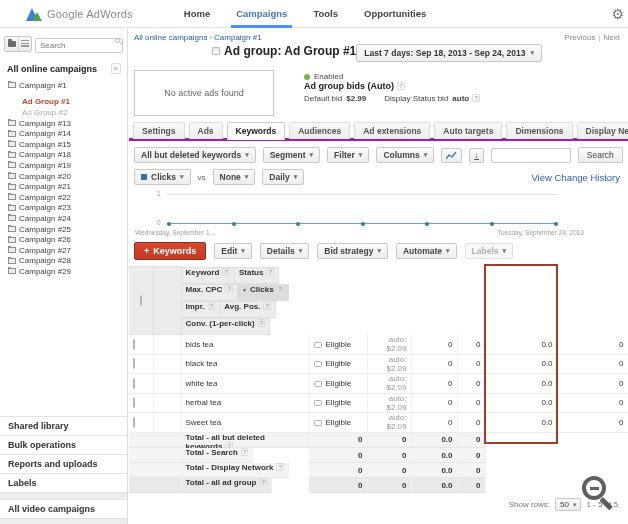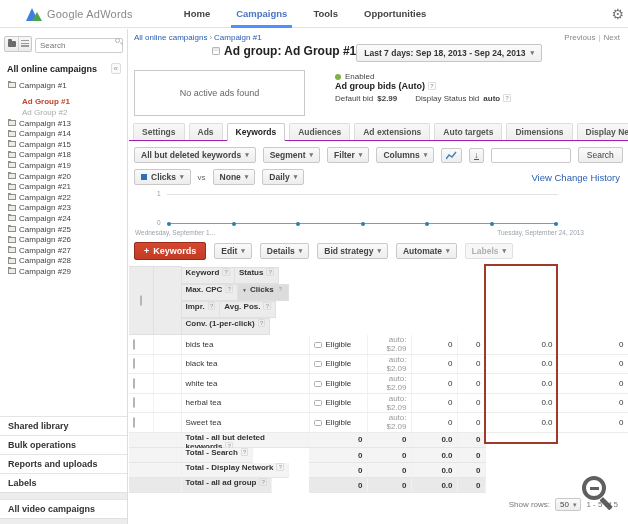--- a/index.html
+++ b/index.html
@@ -61,31 +61,31 @@
   .pipe::before{content:"|";color:#bbb;}
 
   .title-row{display:flex;align-items:flex-start;justify-content:center;padding:2px 8px 0 5px;}
   .title-left{display:flex;align-items:center;gap:4px;}
   .adg-icon{width:8px;height:8px;border:1px solid #b7b7b7;background:linear-gradient(#e8e8e8 0 3px,#fff 3px);border-radius:1px;}
   .page-title{font-size:12px;font-weight:bold;color:#222;}
   .date-btn{display:flex;align-items:center;gap:5px;border:1px solid #c6c6c6;border-radius:2px;background:linear-gradient(#fbfbfb,#efefef);padding:3px 7px;font-size:8.5px;font-weight:bold;color:#333;cursor:pointer;}
   .caret::after{content:"\25BE";font-size:7px;color:#777;}
 
   .status-row{display:flex;gap:30px;padding:8px 8px 6px 5px;}
-  .ads-box{width:171px;height:46px;border:1px solid #c9c9c9;display:flex;align-items:center;justify-content:center;font-size:9px;color:#666;}
+  .ads-box{width:140px;height:46px;border:1px solid #c9c9c9;display:flex;align-items:center;justify-content:center;font-size:9px;color:#666;}
   .bids{font-size:8px;color:#444;padding-top:2px;}
   .enabled-line{display:flex;align-items:center;gap:4px;margin-bottom:0;}
   .dot-g{width:6px;height:6px;border-radius:50%;background:#7cb342;}
   .bids-title{font-size:9px;font-weight:bold;color:#222;margin-bottom:3px;}
   .bids-line{display:flex;gap:4px;align-items:flex-end;}
   .bold{font-weight:bold;}
   .help{display:inline-block;}
   .help::after{content:"?";font-size:6px;color:#aaa;border:1px solid #ddd;border-radius:1px;padding:0 1px;margin-left:3px;vertical-align:1px;}
 
-  .tabs{display:flex;align-items:center;padding:0 0 0 4px;height:19px;border-bottom:1px solid #a21caf;}
+  .tabs{display:flex;align-items:center;padding:0 0 0 4px;height:19px;border-bottom:3px solid #a21caf;}
   .tab{padding:3px 8px 3px 8px;margin-right:4px;font-size:8.5px;font-weight:bold;color:#555;background:linear-gradient(#f8f8f8,#eee);border:1px solid #ddd;border-bottom:none;border-radius:2px 2px 0 0;cursor:pointer;white-space:nowrap;}
   .tab.active{background:#fff;color:#222;position:relative;margin-bottom:-1px;padding-bottom:4px;border-color:#ccc;}
 
   .filterbar{display:flex;align-items:center;gap:7px;padding:6px 6px 4px 5px;}
   .dd{display:flex;align-items:center;gap:4px;border:1px solid #c9c9c9;border-radius:2px;background:linear-gradient(#fafafa,#ededed);padding:2px 6px;font-size:8.5px;font-weight:bold;color:#444;cursor:pointer;white-space:nowrap;}
   .icon-btn{border:1px solid #c9c9c9;border-radius:2px;background:linear-gradient(#fafafa,#ededed);padding:1px 4px;cursor:pointer;height:15px;display:flex;align-items:center;}
   .dl-glyph{font-size:9px;color:#555;border-bottom:1.5px solid #555;line-height:8px;}
   .search-input{width:80px;height:15px;border:1px solid #c9c9c9;border-radius:2px;font-size:8px;padding:0 4px;font-family:inherit;}
   .btn{border:1px solid #c9c9c9;border-radius:2px;background:linear-gradient(#fafafa,#ededed);padding:2px 8px;font-size:8.5px;color:#444;cursor:pointer;}
 

